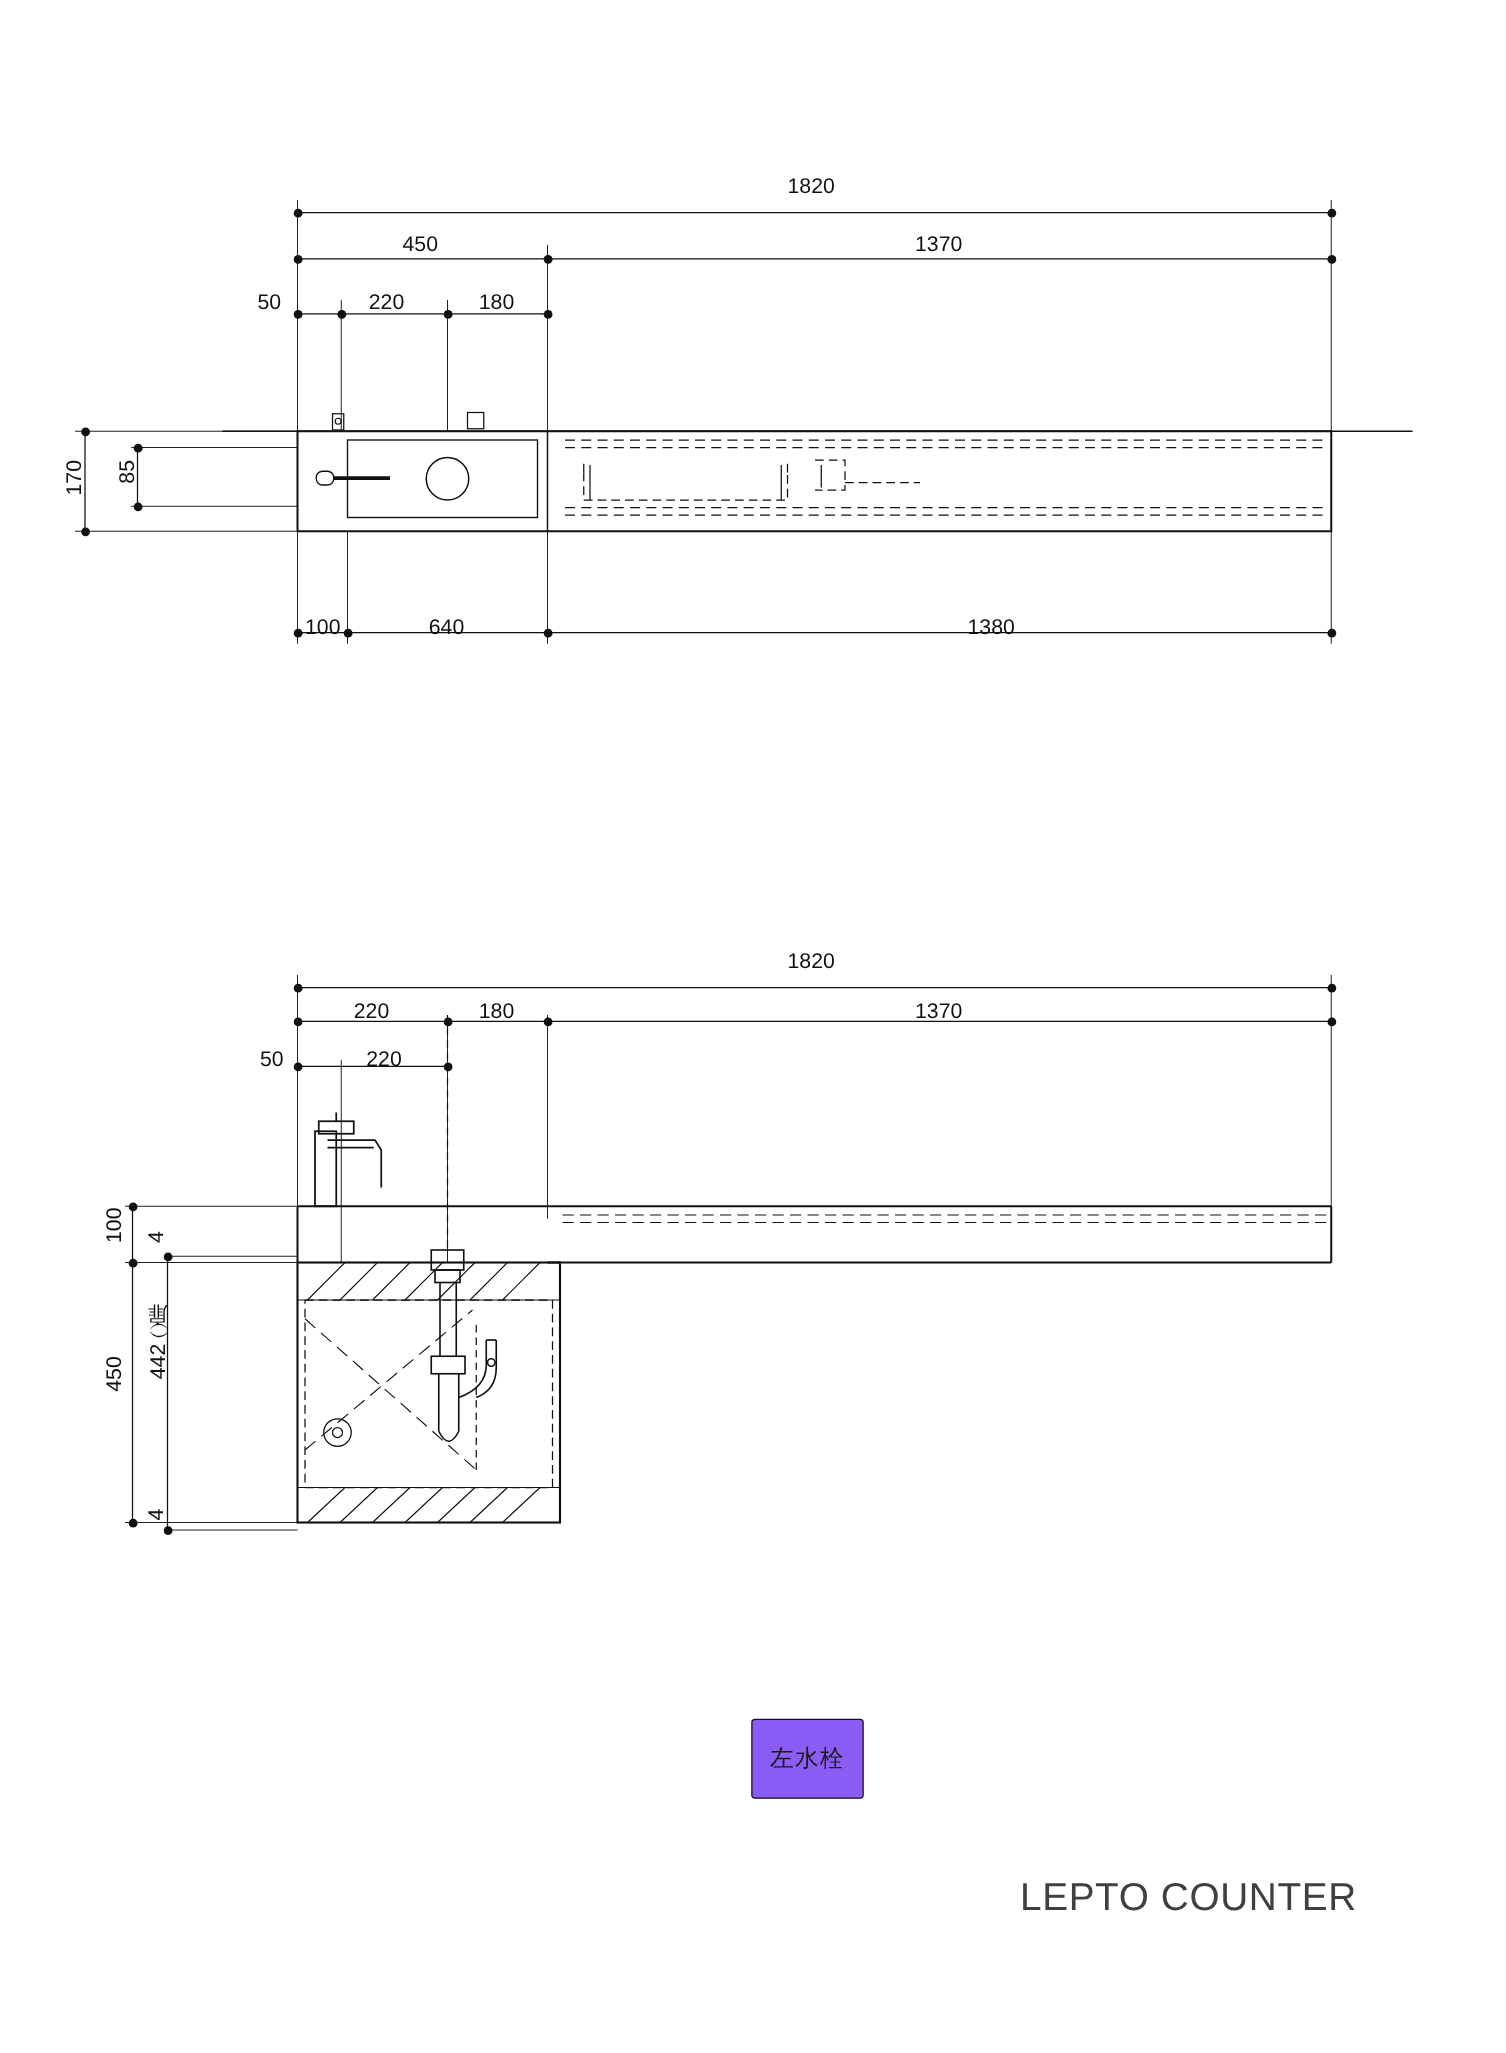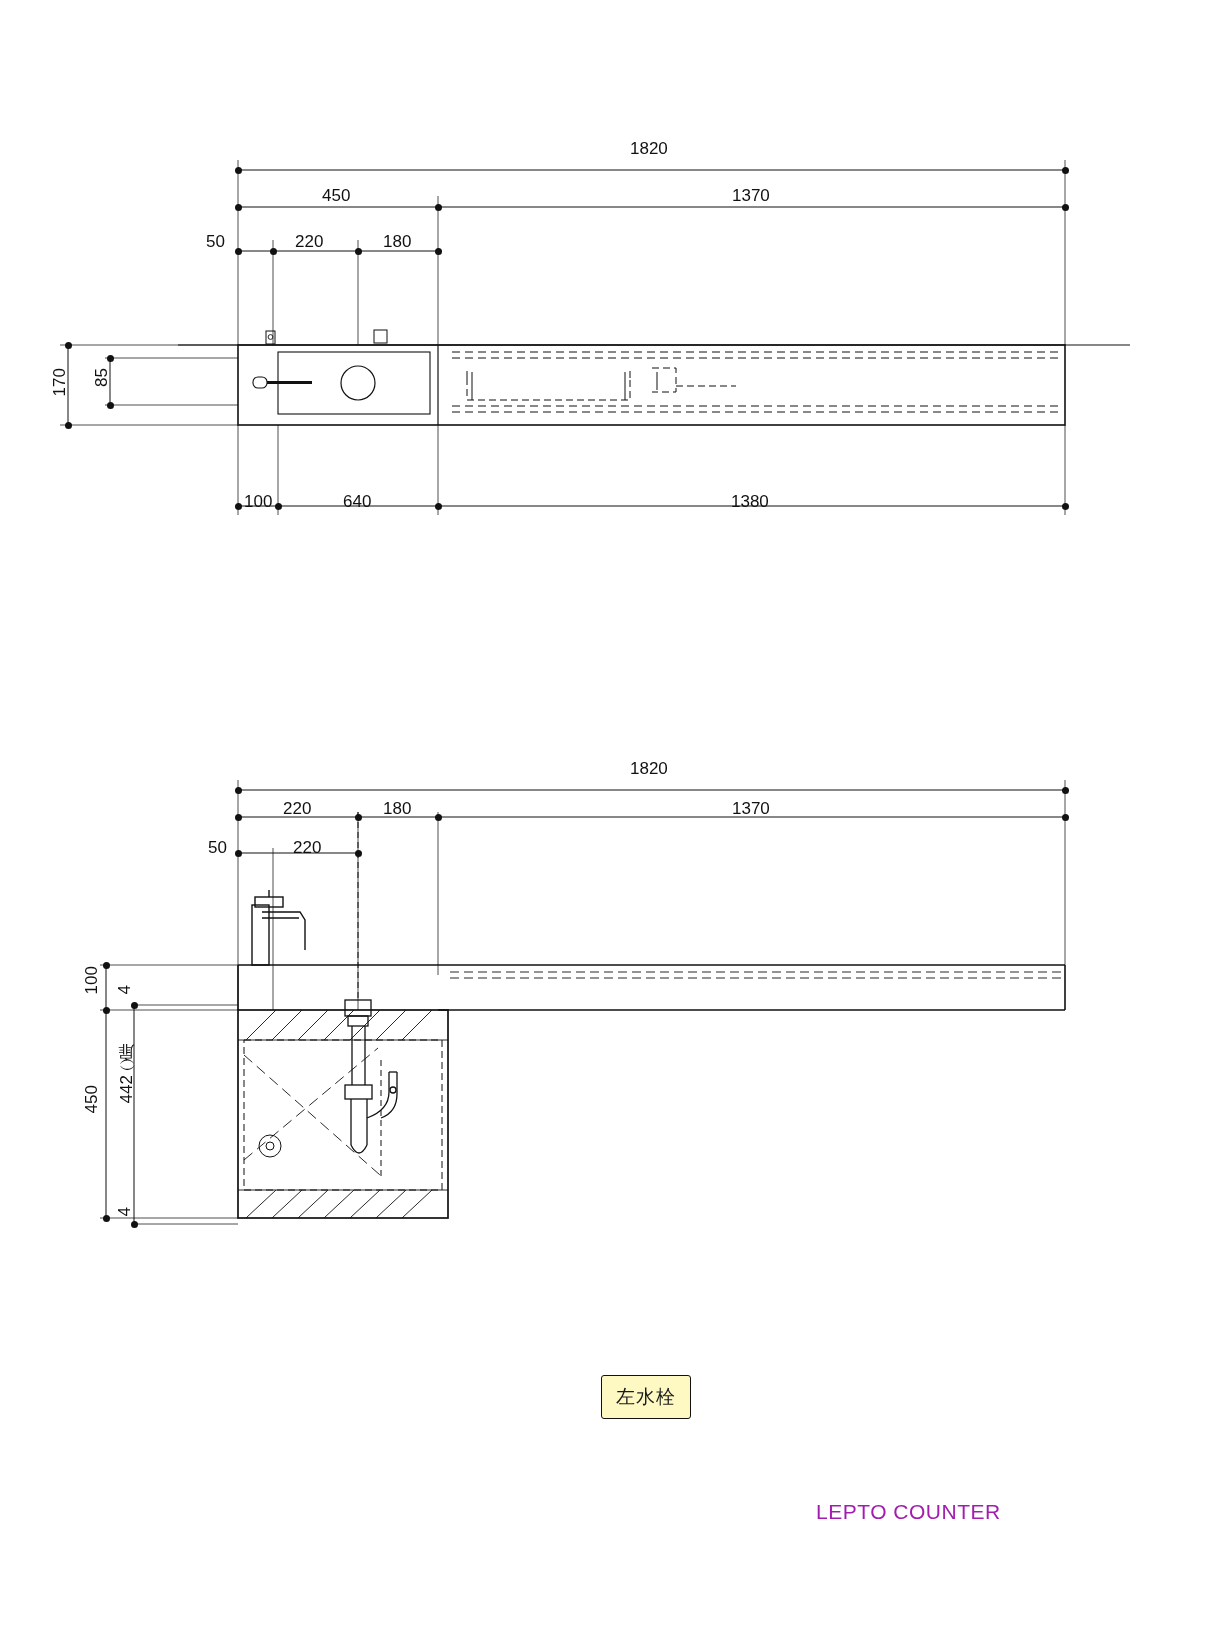--- a/index.html
+++ b/index.html
@@ -2,22 +2,22 @@
 <html><head>
 <meta charset="utf-8">
 <style>
   html,body{margin:0;padding:0;background:#ffffff;}
   body{width:1205px;height:1642px;position:relative;font-family:"Liberation Sans",sans-serif;color:#1a1a1a;}
   .sheet{position:absolute;inset:0;text-decoration:underline;}
   .dim-text{position:absolute;font-size:17px;color:#111;white-space:nowrap;}
   .dim-text.vert{writing-mode:vertical-rl;transform:rotate(180deg);}
   .tick{position:absolute;width:7px;height:7px;border-radius:50%;background:#111;}
   .svgwrap{position:absolute;left:0;top:0;width:1205px;height:1642px;pointer-events:none;}
-  .label-box{position:absolute;border:1.5px solid #111;border-radius:3px;padding:8px 14px;font-size:19px;letter-spacing:1px;background:#fef9c3;}
-  .brand{position:absolute;font-size:21px;letter-spacing:0.5px;color:#a21caf;}
+  .label-box{position:absolute;border:1.5px solid #111;border-radius:3px;padding:18px 14px;font-size:19px;letter-spacing:1px;background:#8b5cf6;}
+  .brand{position:absolute;font-size:31px;letter-spacing:0.5px;color:#404040;}
 </style>
 </head>
 <body>
 
 <div class="sheet">
 
   <svg class="svgwrap" viewBox="0 0 1205 1642">
     <g stroke="#111" fill="none" stroke-width="1.2">
 
       <g stroke="#222" stroke-width="0.8">
@@ -221,21 +221,21 @@
   <div class="tick" style="left:130.5px;top:1220.5px"></div>
 
   <div class="dim-text" style="left:630px;top:139px">1820</div>
   <div class="dim-text" style="left:322px;top:186px">450</div>
   <div class="dim-text" style="left:732px;top:186px">1370</div>
   <div class="dim-text" style="left:206px;top:232px">50</div>
   <div class="dim-text" style="left:295px;top:232px">220</div>
   <div class="dim-text" style="left:383px;top:232px">180</div>
   <div class="dim-text" style="left:244px;top:492px">100</div>
   <div class="dim-text" style="left:343px;top:492px">640</div>
-  <div class="dim-text" style="left:731px;top:492px">1380</div>
+  <div class="dim-text" style="left:774px;top:492px">1380</div>
   <div class="dim-text vert" style="left:50px;top:368px">170</div>
   <div class="dim-text vert" style="left:92px;top:368px">85</div>
 
   <div class="dim-text" style="left:630px;top:759px">1820</div>
   <div class="dim-text" style="left:283px;top:799px">220</div>
   <div class="dim-text" style="left:383px;top:799px">180</div>
   <div class="dim-text" style="left:732px;top:799px">1370</div>
   <div class="dim-text" style="left:208px;top:838px">50</div>
   <div class="dim-text" style="left:293px;top:838px">220</div>
   <div class="dim-text vert" style="left:82px;top:966px">100</div>

